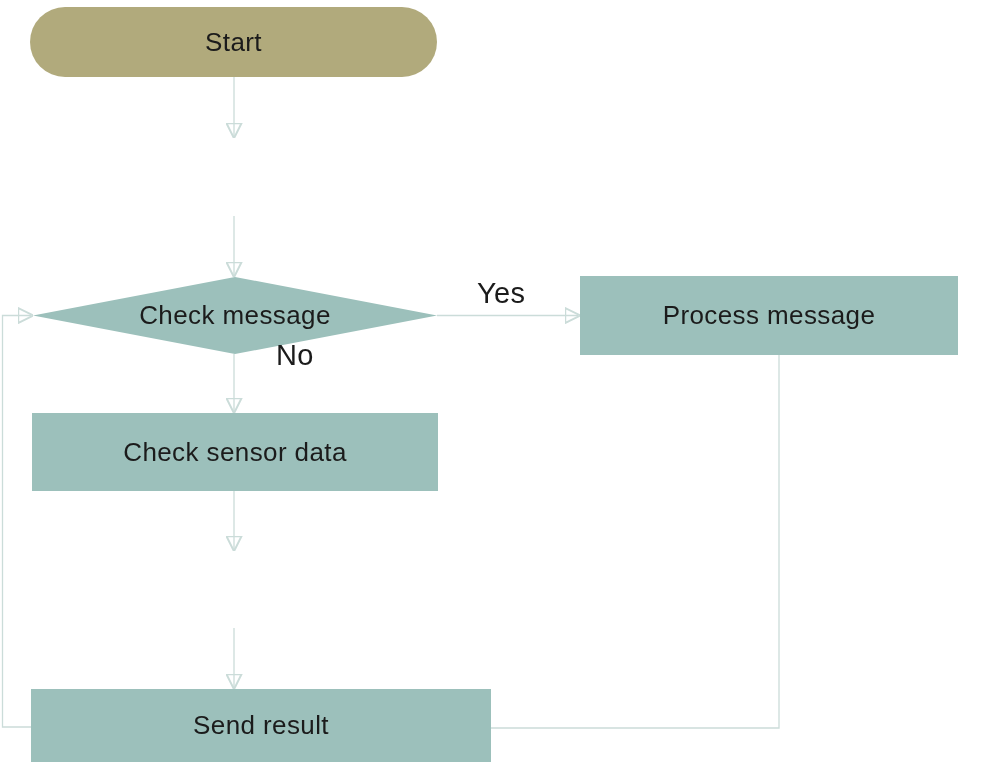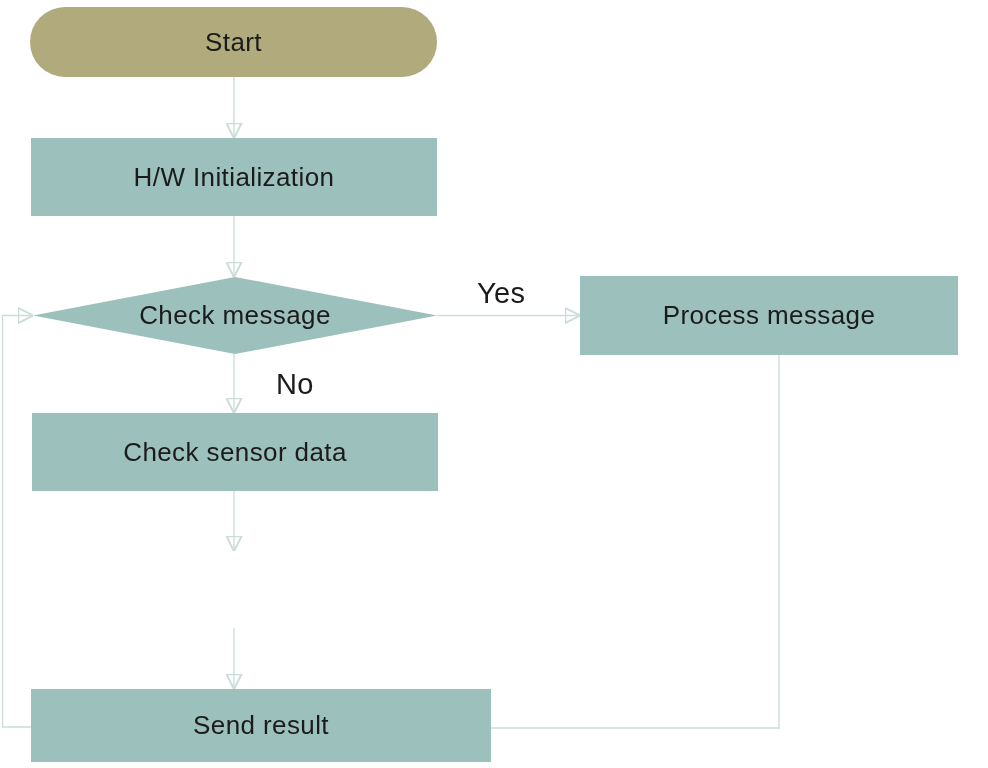--- a/index.html
+++ b/index.html
@@ -62,21 +62,21 @@
   }
   
   .node-start           { left: 30px;  top: 7px;   width: 407px; height: 70px; }
   .node-hw-init         { left: 31px;  top: 138px; width: 406px; height: 78px; }
   .node-check-message   { left: 33px;  top: 277px; width: 404px; height: 77px; text-align: right; }
   .node-process-message { left: 580px; top: 276px; width: 378px; height: 79px; }
   .node-check-sensor    { left: 32px;  top: 413px; width: 406px; height: 78px; }
   .node-auto-focus      { left: 31px;  top: 551px; width: 406px; height: 77px; }
   .node-send-result     { left: 31px;  top: 689px; width: 460px; height: 73px; }
   .label-yes { left: 477px; top: 277px; }
-  .label-no  { left: 276px; top: 368px; }
+  .label-no  { left: 276px; top: 339px; }
 </style>
 </head>
 <body>
 
 <div class="canvas">
 
   <svg class="connector-layer" viewBox="0 0 988 768" xmlns="http://www.w3.org/2000/svg">
     <defs>
       <marker id="arrow" viewBox="0 0 10 10" refX="8.5" refY="5" markerUnits="userSpaceOnUse" markerWidth="15" markerHeight="17" orient="auto">
         <path d="M 0 0 L 10 5 L 0 10 z" fill="var(--arrowhead)" stroke="none"></path>
@@ -89,23 +89,20 @@
     <path d="M 234 491 L 234 549" marker-end="url(#arrow)"></path>
     <path d="M 234 628 L 234 687" marker-end="url(#arrow)"></path>
     <path d="M 779 355 L 779 728 L 439 728" marker-end="url(#arrow)"></path>
     <path d="M 31 727 L 2.5 727 L 2.5 315.5 L 31 315.5" marker-end="url(#arrow)"></path>
   </svg>
 
   <div class="node terminator node-start">
     <span>Start</span>
   </div>
 
-  <div class="node process node-hw-init">
-    <span>H/W Initialization</span>
-  </div>
 
   <div class="node decision node-check-message">
     <span>Check message</span>
   </div>
 
   <div class="node process node-process-message">
     <span>Process message</span>
   </div>
 
   <div class="node process node-check-sensor">

